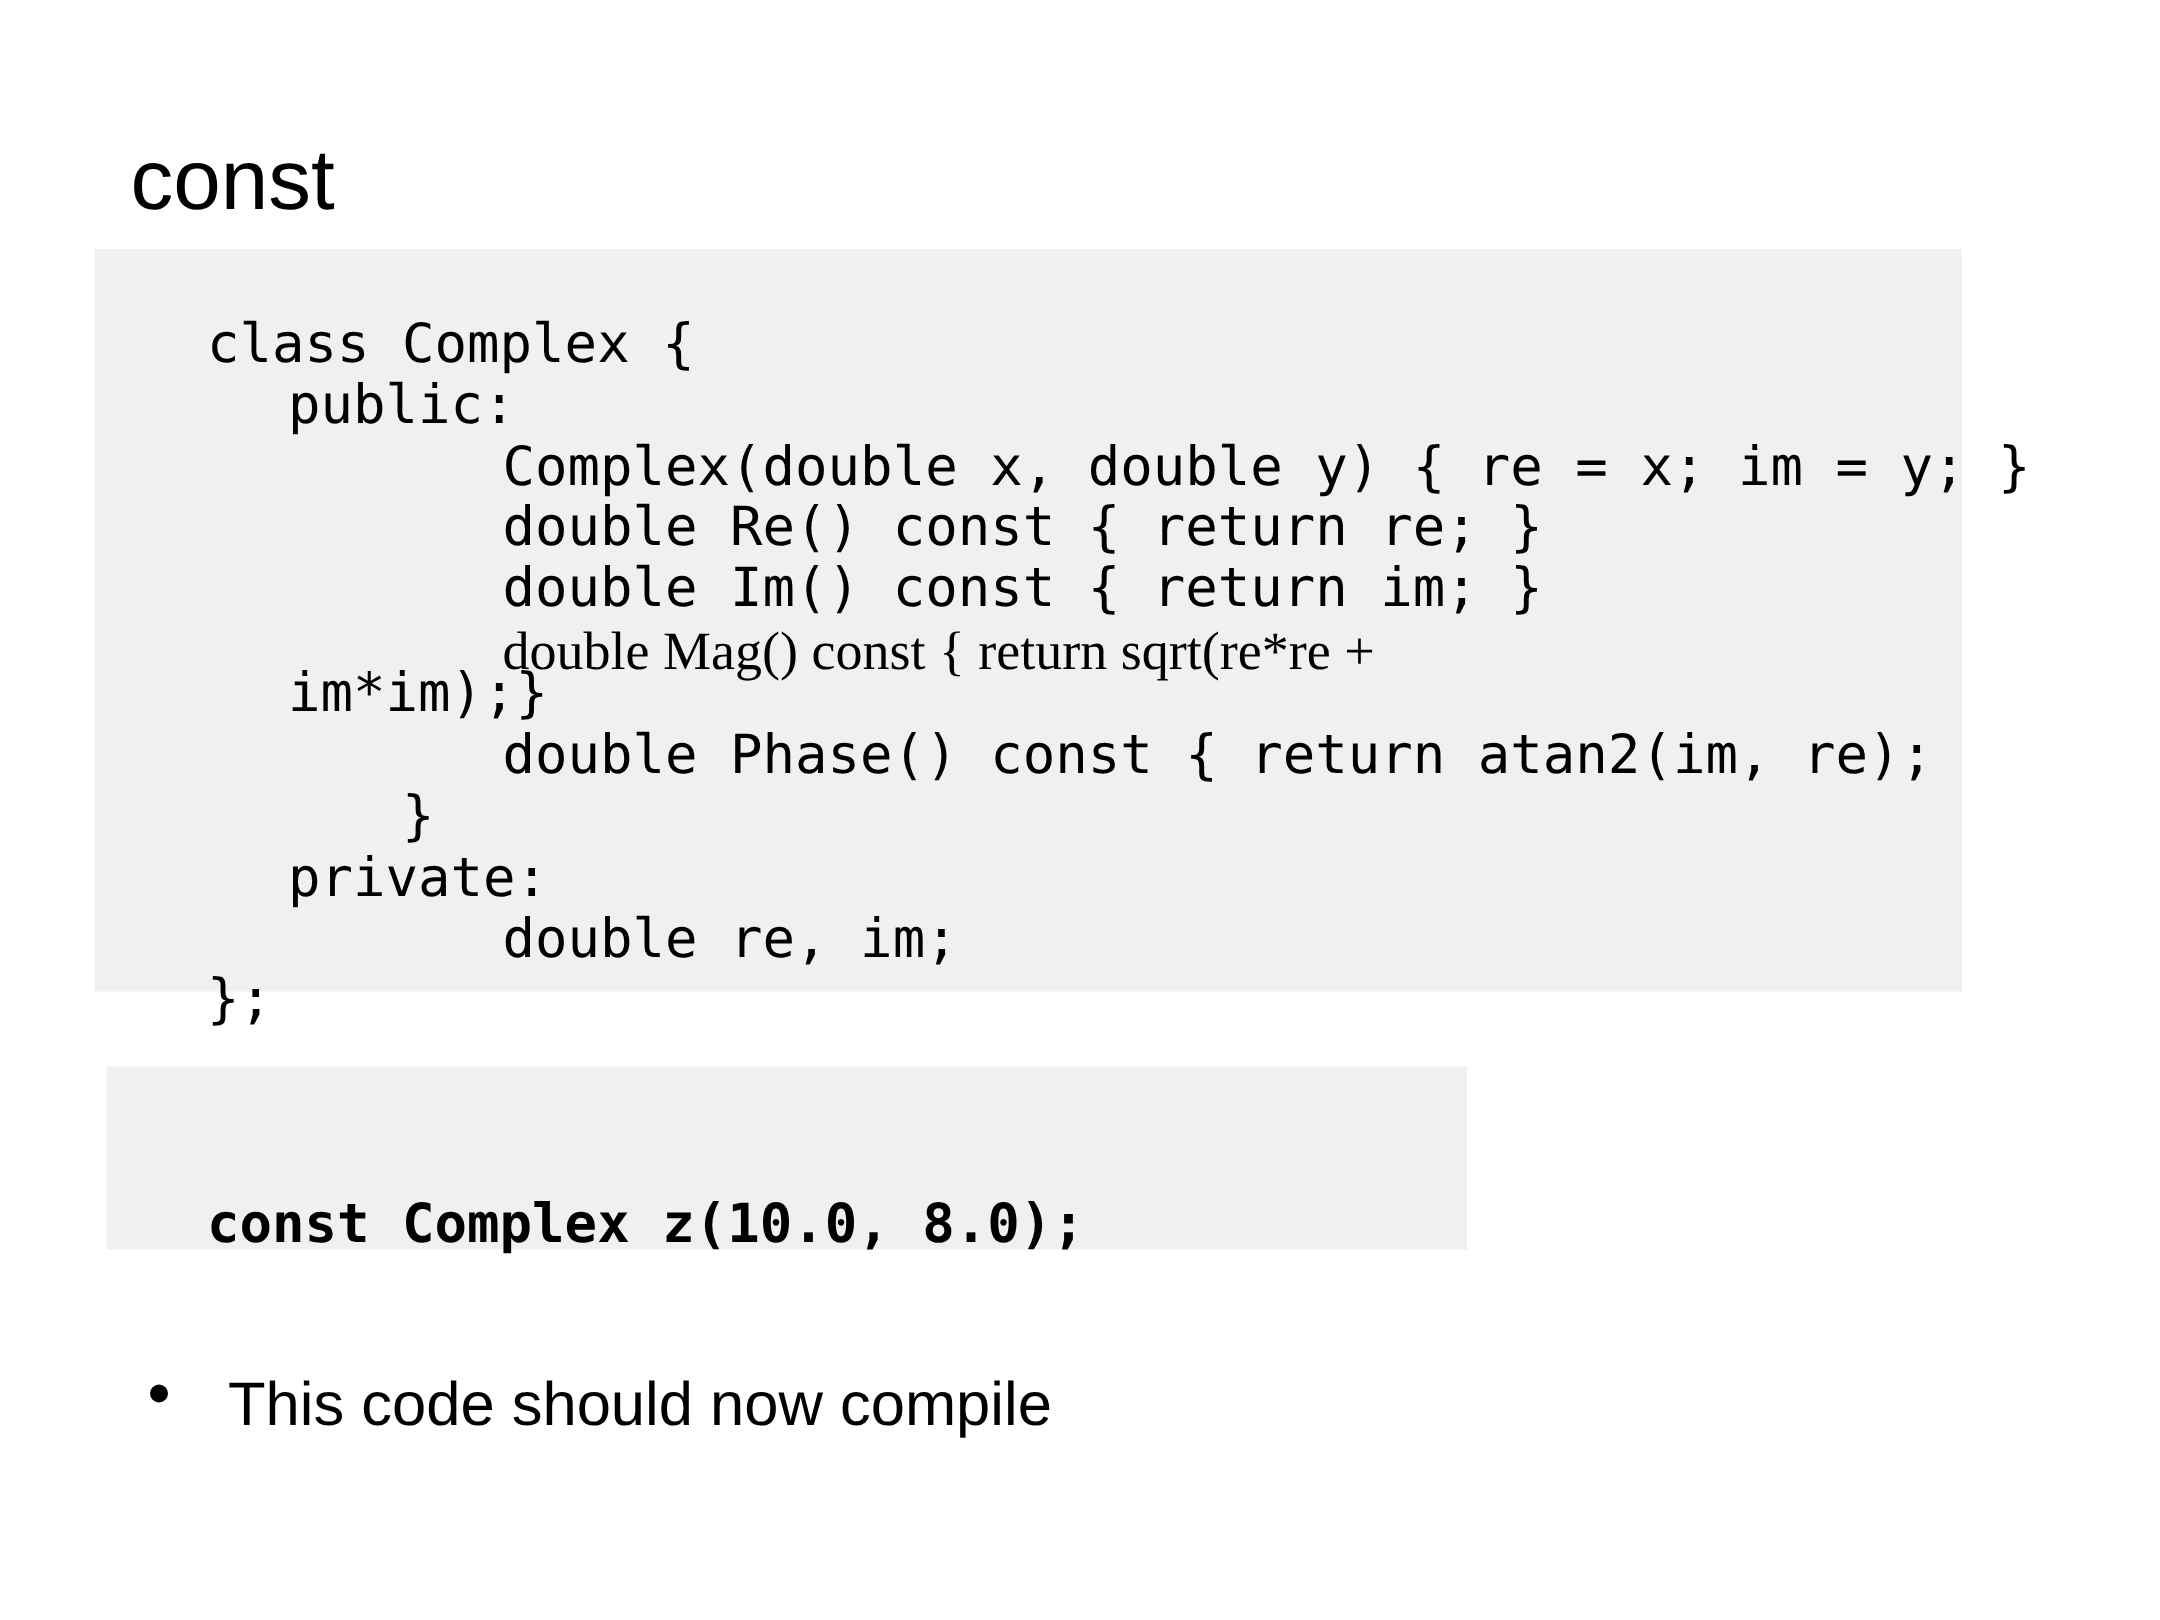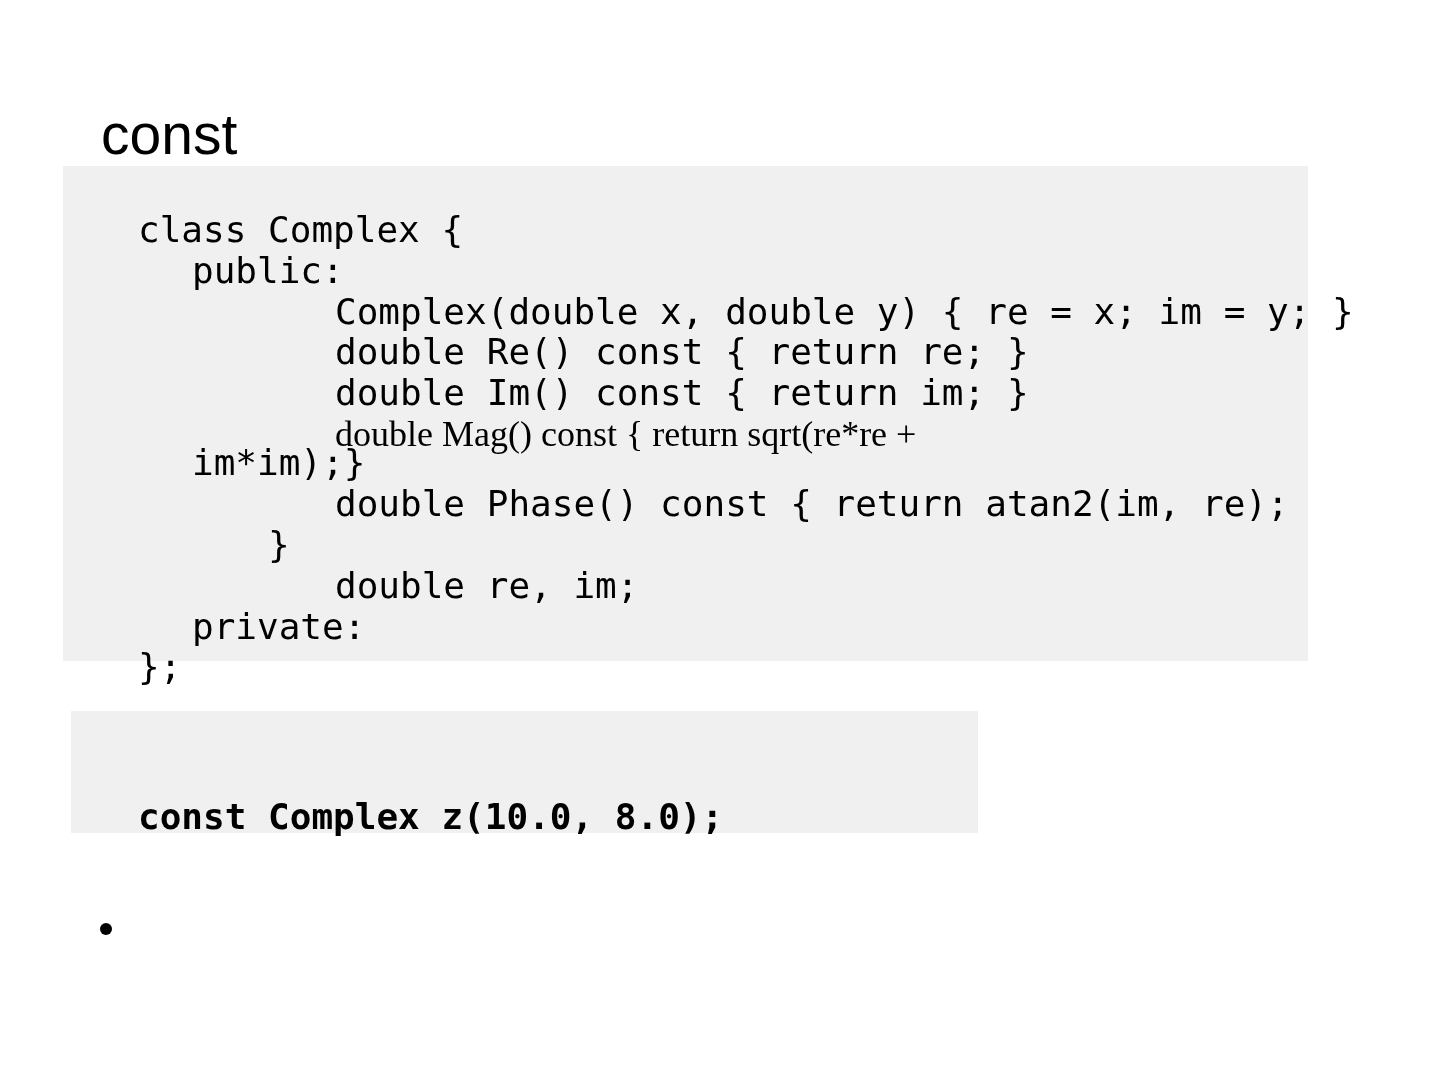--- a/index.html
+++ b/index.html
@@ -14,21 +14,21 @@
   .slide {
     position: relative;
     width: 1440px;
     height: 1080px;
     background: #ffffff;
   }
   .title {
     position: absolute;
     left: 87px;
     top: 87px;
-    margin: 14px;
+    margin: 0;
     font-family: "Liberation Sans", sans-serif;
     font-size: 57px;
     font-weight: normal;
     line-height: normal;
     color: #000000;
     white-space: pre;
   }
   .gray-box {
     position: absolute;
     background: #f0f0f0;
@@ -98,24 +98,25 @@
   <div class="code code1">
     <div class="ln ind0">class Complex {</div>
     <div class="ln ind1">public:</div>
     <div class="ln ind2">Complex(double x, double y) { re = x; im = y; }</div>
     <div class="ln ind2">double Re() const { return re; }</div>
     <div class="ln ind2">double Im() const { return im; }</div>
     <div class="ln ind2 tight">double Mag() const { return sqrt(re*re +</div>
     <div class="ln ind1">im*im);}</div>
     <div class="ln ind2">double Phase() const { return atan2(im, re);</div>
     <div class="ln ind3">}</div>
+    <div class="ln ind1">private:</div>
     <div class="ln ind2">double re, im;</div>
-    <div class="ln ind1">private:</div>
     <div class="ln ind0">};</div>
   </div>
 
   <div class="code code2">
     <div class="ln ind0">const Complex z(10.0, 8.0);</div>
   </div>
 
   <div class="bullet-dot"></div>
+  <div class="bullet-text">This code should now compile</div>
 
 </div>
 
 </body></html>

